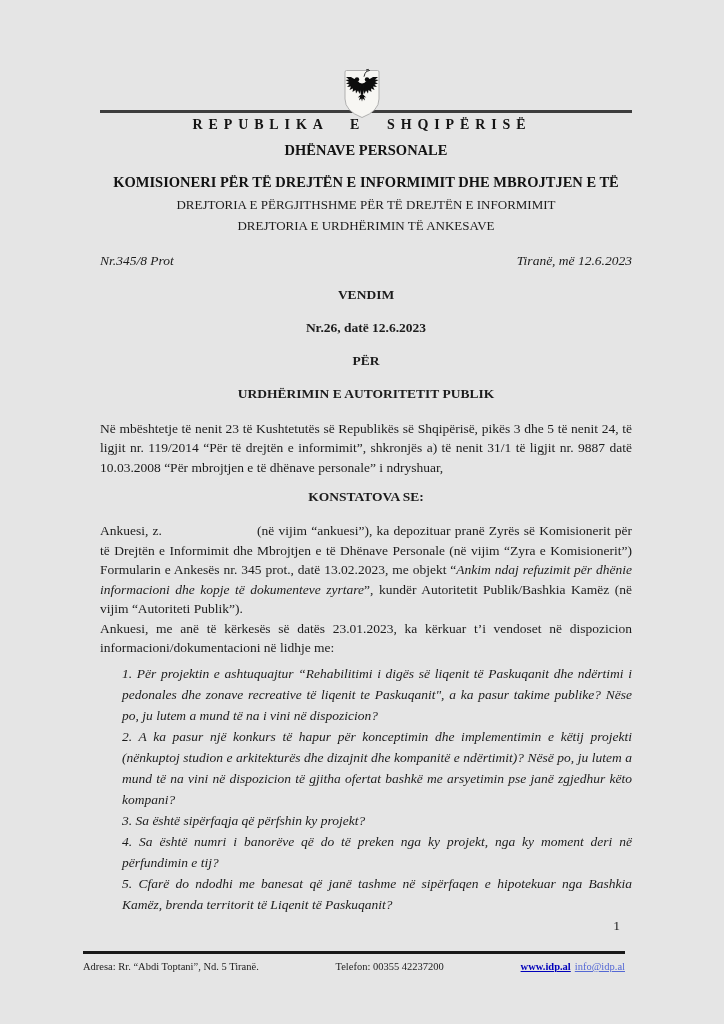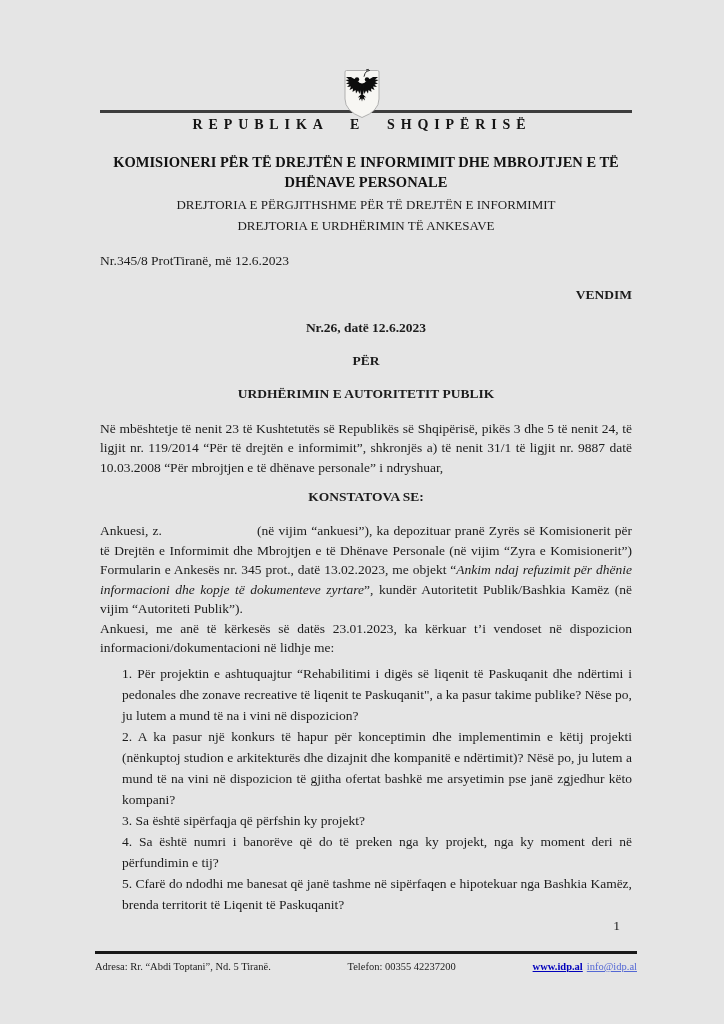--- a/index.html
+++ b/index.html
@@ -26,36 +26,36 @@
     position:absolute; top:117px; left:0; right:0;
     text-align:center; font-weight:bold; font-size:14px;
     letter-spacing:0.42em; word-spacing:0.9em; color:#141414;
   }
   
   .content { margin-left:100px; width:532px; font-size:13.5px; line-height:19.5px; }
   .org-bold { font-size:14.5px; line-height:20px; text-align:center; font-weight:bold; color:#121212; }
   .org-bold.first { margin-top:12px; }
   .org-reg { font-size:13px; line-height:21px; text-align:center; }
   .org-reg.first { margin-top:2px; }
-  .meta-row { display:flex; justify-content:flex-start; margin-top:15px; font-size:13.5px; }
+  .meta-row { display:flex; justify-content:space-between; margin-top:15px; font-size:13.5px;font-style:italic; }
   .h-center { text-align:center; font-weight:bold; font-size:13.5px; line-height:16px; }
   .mt17 { margin-top:17px; }
-  .mt16 { margin-top:16px;text-align:right; }
+  .mt16 { margin-top:16px; }
   .mt12 { margin-top:12px; }
   .para { text-align:justify; }
   .redact-gap { display:inline-block; width:95px; }
   .it { font-style:italic; }
   .req-list { margin-left:22px; margin-top:5px; line-height:21px; }
-  .req-item { text-align:justify; }
+  .req-item { text-align:justify; font-style:italic; }
   
   .pagenum {
     position:absolute; top:918px; left:100px; width:520px;
     text-align:right; font-size:13.5px;
   }
-  .footer { position:absolute; top:951px; left:95px; width:542px; }
+  .footer { position:absolute; top:951px; left:83px; width:542px; }
   .footer-rule { height:3px; background:#181818; }
   .footer-row {
     display:flex; justify-content:space-between; align-items:baseline;
     margin-top:7px; font-size:10.5px; color:#222;
   }
   .footer-link-web {
     color:#0000bb; font-weight:bold; text-decoration:underline; cursor:pointer;
   }
   .footer-link-mail {
     color:#5468d4; text-decoration:underline; cursor:pointer; margin-left:4px;
@@ -81,22 +81,22 @@
         <path d="M15 15 Q17 18 18.5 19 L21.5 19 Q23 18 25 15 Q22.5 17.5 20 17.5 Q17.5 17.5 15 15 Z"></path>
         <path d="M18.3 18 L21.7 18 Q22.8 23 21.2 28 L18.8 28 Q17.2 23 18.3 18 Z"></path>
         <polygon points="20,27.5 15.8,31.5 18,31 17,34.5 19.2,32.5 20,35.5 20.8,32.5 23,34.5 22,31 24.2,31.5"></polygon>
       </g>
     </svg>
     <div class="republic">REPUBLIKA E SHQIPËRISË</div>
   </div>
 
   <div class="content">
 
+    <div class="org-bold">DHËNAVE PERSONALE</div>
     <div class="org-bold first">KOMISIONERI PËR TË DREJTËN E INFORMIMIT DHE MBROJTJEN E TË</div>
-    <div class="org-bold">DHËNAVE PERSONALE</div>
     <div class="org-reg first">DREJTORIA E PËRGJITHSHME PËR TË DREJTËN E INFORMIMIT</div>
     <div class="org-reg">DREJTORIA E URDHËRIMIN TË ANKESAVE</div>
 
     <div class="meta-row">
       <span>Nr.345/8 Prot</span>
       <span>Tiranë, më 12.6.2023</span>
     </div>
 
     <div class="h-center mt16">VENDIM</div>
     <div class="h-center mt17">Nr.26, datë 12.6.2023</div>

